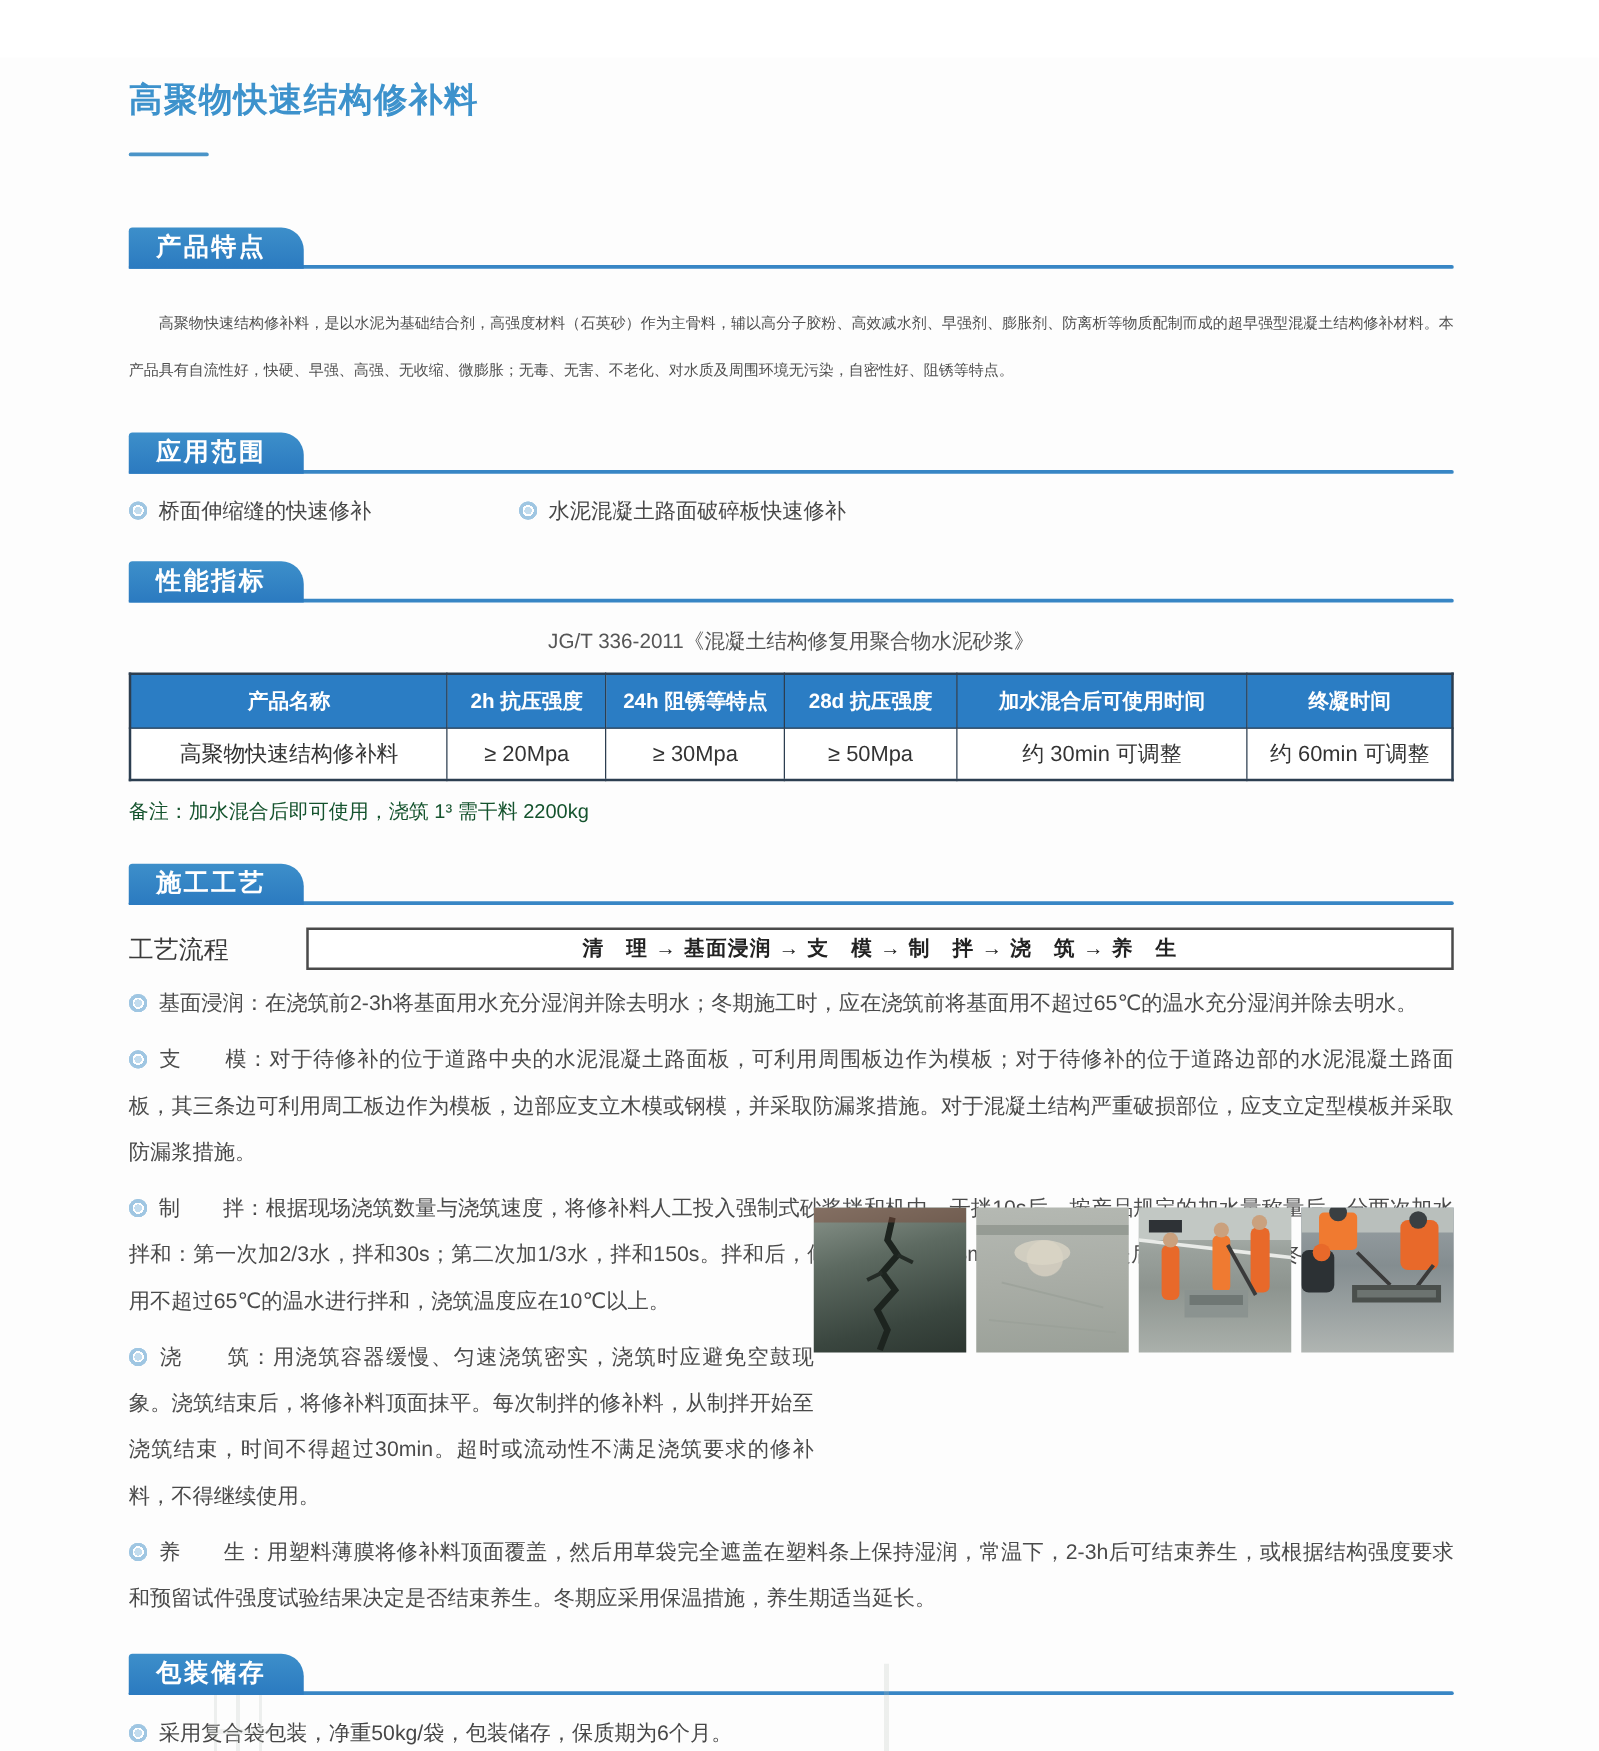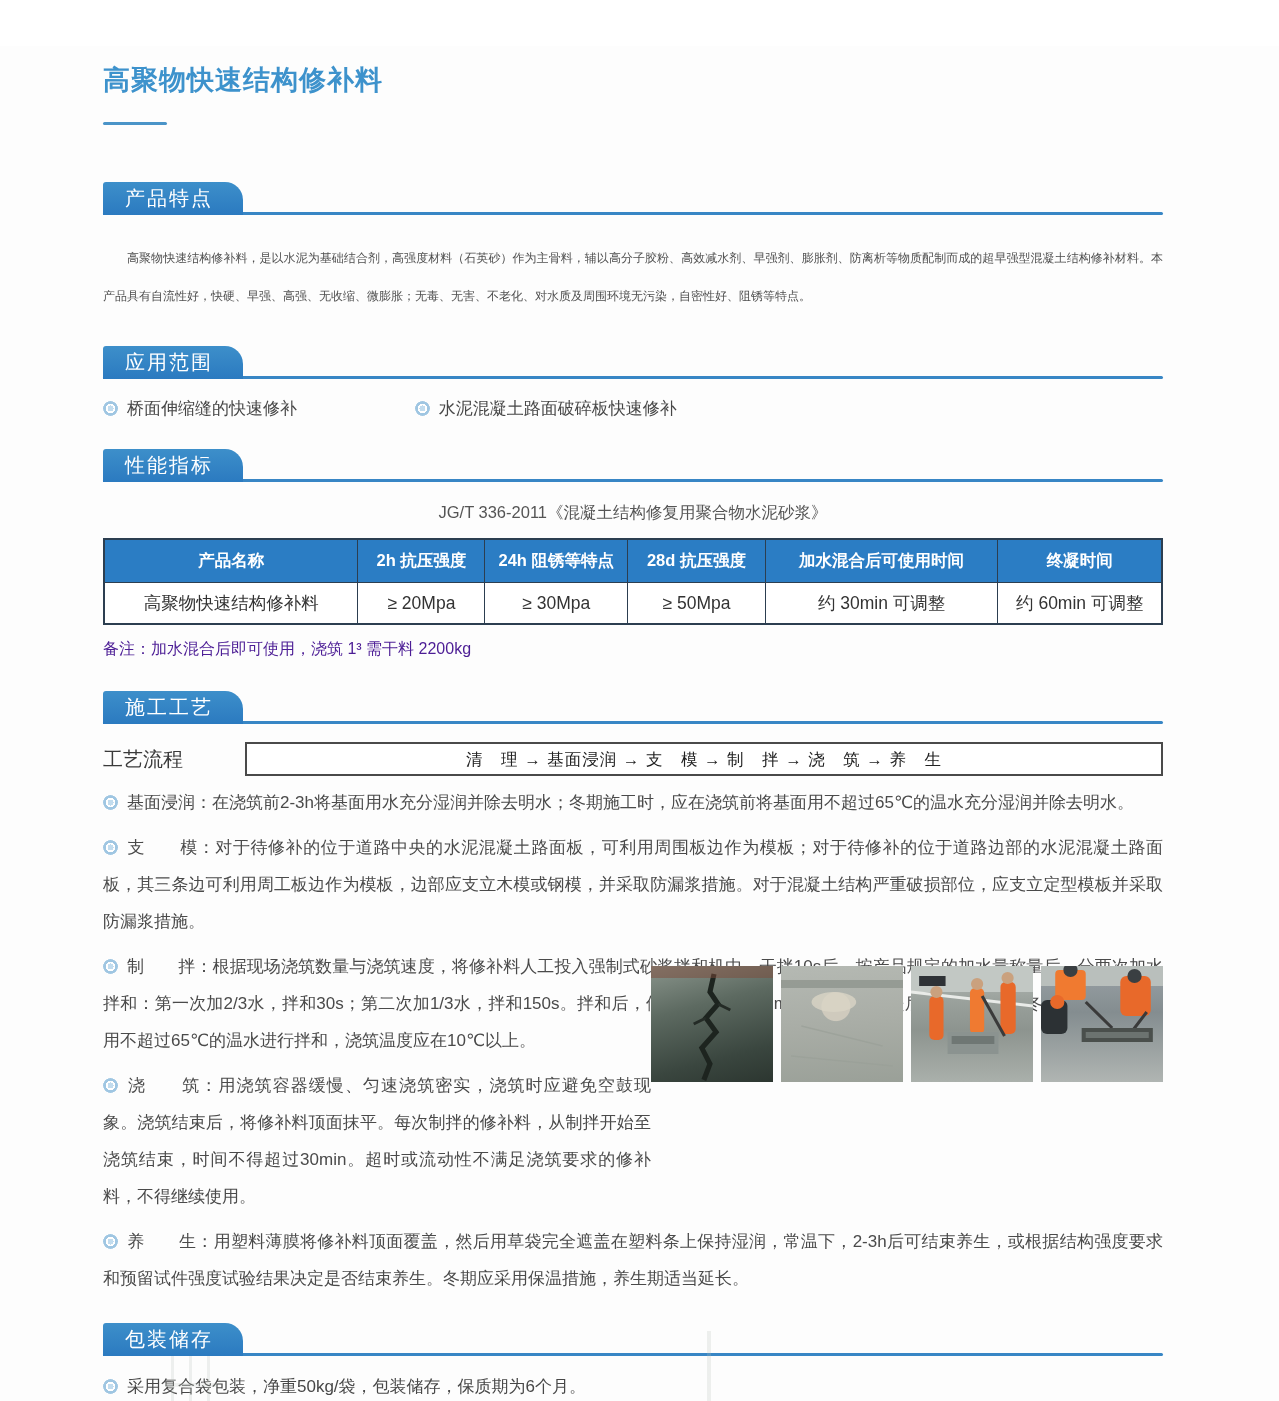--- a/index.html
+++ b/index.html
@@ -13,21 +13,21 @@
 
   
   .doc-title{margin-top:16px;font-size:27px;font-weight:bold;color:#3d92cc;letter-spacing:1px;}
   .title-underline{margin-top:24px;width:64px;height:3px;background:#4a94c8;border-radius:2px;}
 
   
   .sec{position:relative;height:34px;}
   .sec .tab{
     position:absolute;left:0;bottom:0;height:33px;line-height:33px;
     background:linear-gradient(180deg,#3d8fca 0%,#2b7ac0 100%);
-    color:#fff;font-size:20px;font-weight:normal;letter-spacing:2px;
+    color:#fff;font-size:20px;font-weight:bold;letter-spacing:2px;
     padding:0 30px 0 22px;border-radius:3px 18px 0 0;z-index:2;
   }
   .sec .rule{position:absolute;left:0;bottom:0;width:100%;height:3px;background:#3886c5;border-radius:2px;}
 
   
   .para{margin-top:24px;font-size:12px;line-height:38px;color:#4f4f4f;text-indent:2em;text-align:justify;}
 
   
   .ring{
     display:inline-block;width:15px;height:15px;border-radius:50%;
@@ -43,28 +43,28 @@
   .standard-line{margin-top:20px;text-align:center;font-size:16.5px;color:#555;}
   table.perf{width:100%;border-collapse:collapse;margin-top:14px;border:2px solid #2c3e50;}
   table.perf th{
     background:#2b7dc4;color:#ffffff;font-weight:bold;font-size:16.5px;
     height:40px;border:1px solid #2c3e50;text-align:center;
   }
   table.perf td{
     background:#ffffff;color:#333;font-size:17.5px;height:38px;
     border:1px solid #2c3e50;text-align:center;
   }
-  .note-line{margin-top:14px;font-size:16px;color:#4c1d95;}
+  .note-line{margin-top:14px;font-size:16px;color:#14532d;}
 
   
   .flow-row{margin-top:18px;display:flex;align-items:center;}
   .flow-label{width:142px;font-size:20px;color:#3a3a3a;flex:none;}
   .flow-box{
     flex:1;border:2px solid #4a4a4a;height:30px;line-height:30px;text-align:center;
-    font-weight:normal;font-size:16.5px;color:#222;letter-spacing:1px;background:#fff;
+    font-weight:bold;font-size:16.5px;color:#222;letter-spacing:1px;background:#fff;
   }
 
   .steps{position:relative;margin-top:6px;}
   .step{margin:0;padding:0;margin-top:8px;font-size:17px;line-height:37px;color:#4a4a4a;text-align:justify;}
   .step-label{color:#4a4a4a;}
   .step-pour{width:548px;}
 
   
   .photo-strip{
     position:absolute;top:182px;right:0;width:512px;height:116px;

